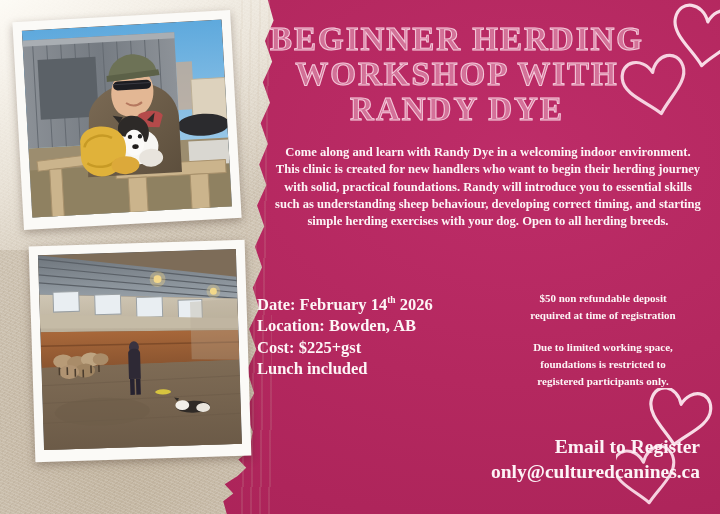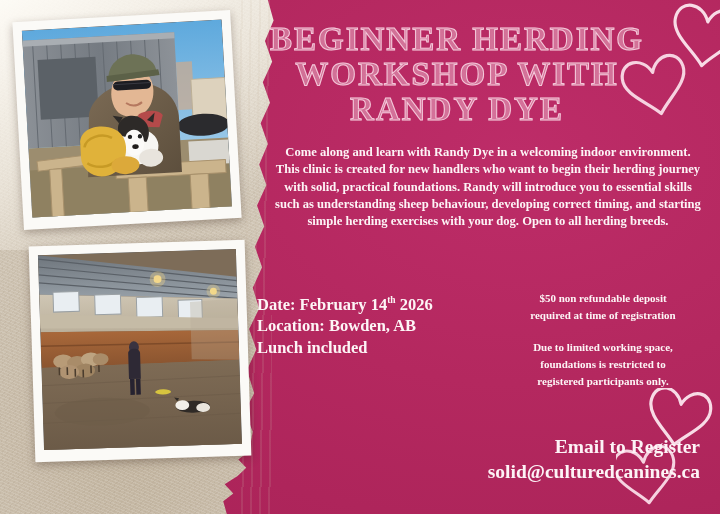--- a/index.html
+++ b/index.html
@@ -369,30 +369,31 @@
     <div class="title-line">Beginner Herding</div>
     <div class="title-line">Workshop With</div>
     <div class="title-line">Randy Dye</div>
   </div>
 
   <div class="body-copy">Come along and learn with Randy Dye in a welcoming indoor environment. This clinic is created for new handlers who want to begin their herding journey with solid, practical foundations. Randy will introduce you to essential skills such as understanding sheep behaviour, developing correct timing, and starting simple herding exercises with your dog. Open to all herding breeds.</div>
 
   <div class="details-left">
     <div><span>Date: February 14</span><sup>th</sup><span> 2026</span></div>
     <div>Location: Bowden, AB</div>
+    <div>Cost: $225+gst</div>
     <div>Lunch included</div>
   </div>
 
   <div class="details-right">
     <div>$50 non refundable deposit</div>
     <div>required at time of registration</div>
     <div class="gap"></div>
     <div>Due to limited working space,</div>
     <div>foundations is restricted to</div>
     <div>registered participants only.</div>
   </div>
 
   <div class="email-block">
     <div class="email-title">Email to Register</div>
-    <div class="email-addr">solid@culturedcanines.ca</div>
+    <div class="email-addr">only@culturedcanines.ca</div>
   </div>
 
 </div>
 
 </body></html>

